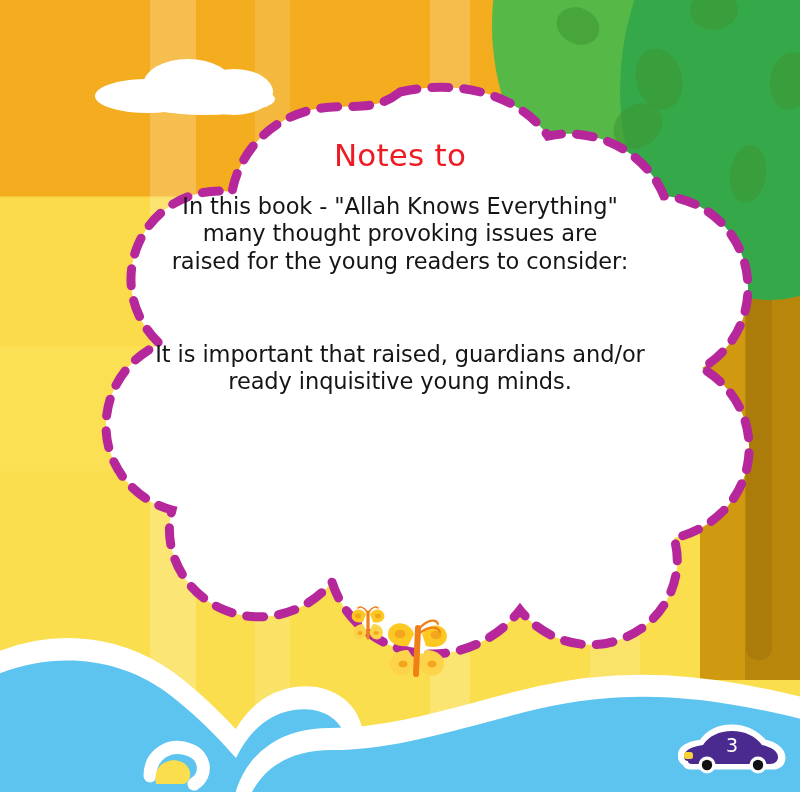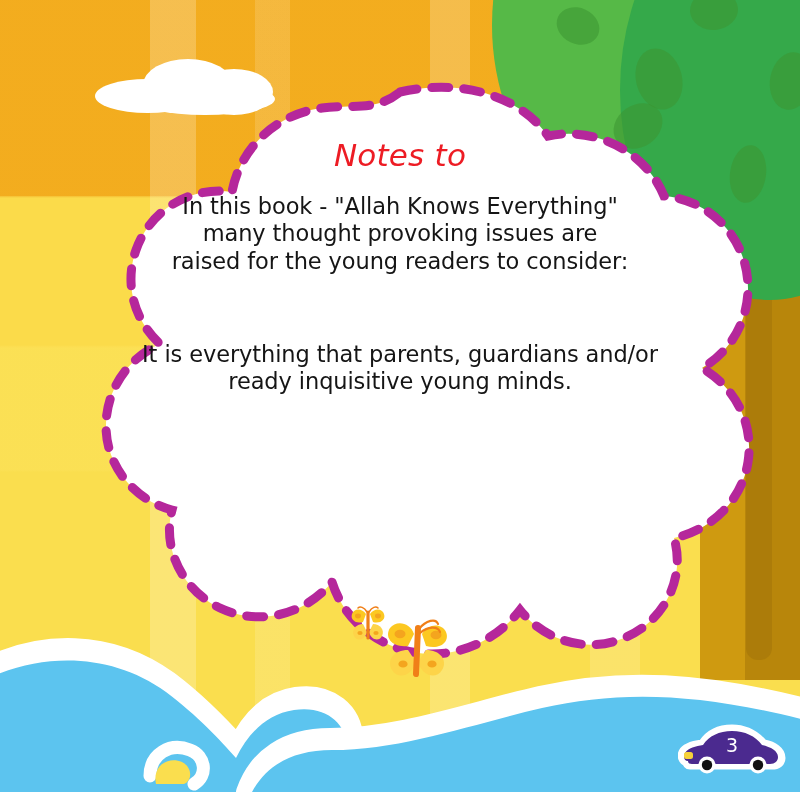--- a/index.html
+++ b/index.html
@@ -144,21 +144,20 @@
     text-align: center;
     font-family: "DejaVu Sans", sans-serif;
   }
   .title {
     color: #ed1c24;
     font-size: 31px;
     line-height: 1.12;
     font-weight: 400;
     margin: 0 0 20px 0;
     letter-spacing: 0.2px;
-    font-style: italic;
   }
   .title .t-line { display: block; }
   .para {
     color: #151515;
     font-size: 22.5px;
     line-height: 1.22;
     margin: 0;
     letter-spacing: -0.1px;
   }
   .para .p-line { display: block; }
@@ -322,21 +321,21 @@
       <span class="p-line">many thought provoking issues are</span>
       <span class="p-line">raised for the young readers to consider:</span>
     </p>
 
     <div class="para-gap-1"></div>
 
 
     <div class="para-gap-2"></div>
 
     <p class="para">
-      <span class="p-line">It is everything that parents, guardians and/or</span>
+      <span class="p-line">It is important that raised, guardians and/or</span>
       <span class="p-line">ready inquisitive young minds.</span>
     </p>
 
   </div>
 
   <div class="car-badge">
     <svg viewBox="0 0 108 56" width="108" height="56">
       <path d="M8 40 C 4 40, 2 34, 4 30 C 7 24, 16 22, 24 21
                C 30 12, 40 6, 54 6 C 68 6, 78 12, 86 21
                C 96 23, 104 28, 104 36 C 104 41, 100 44, 94 44

